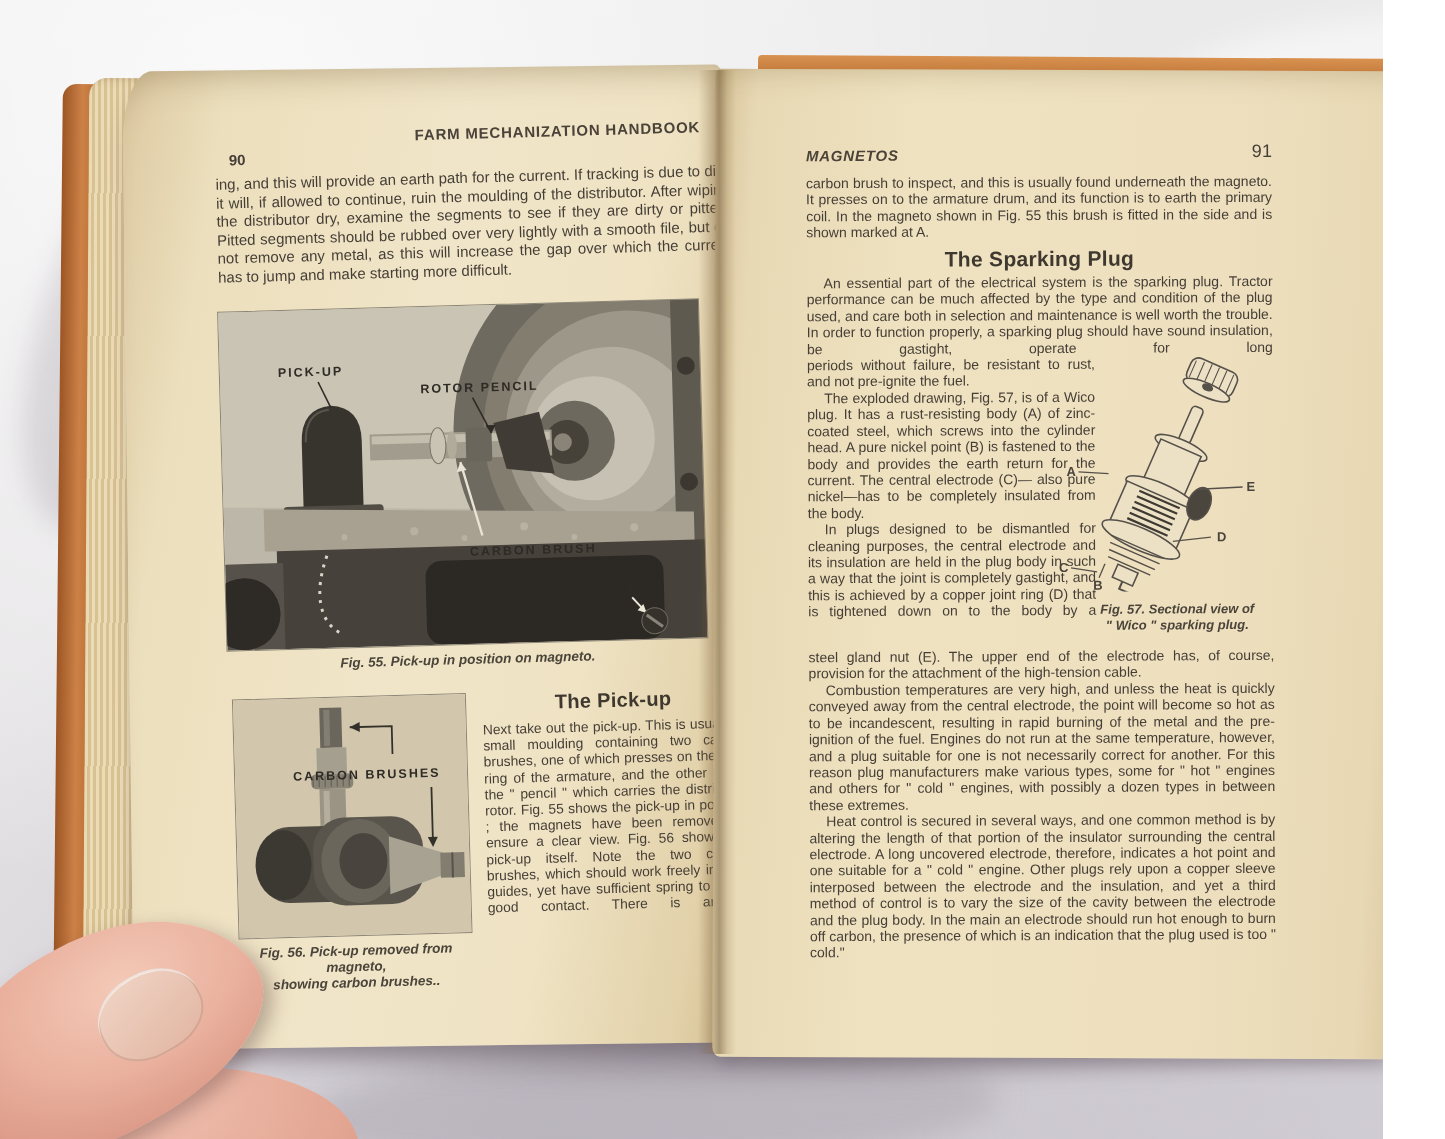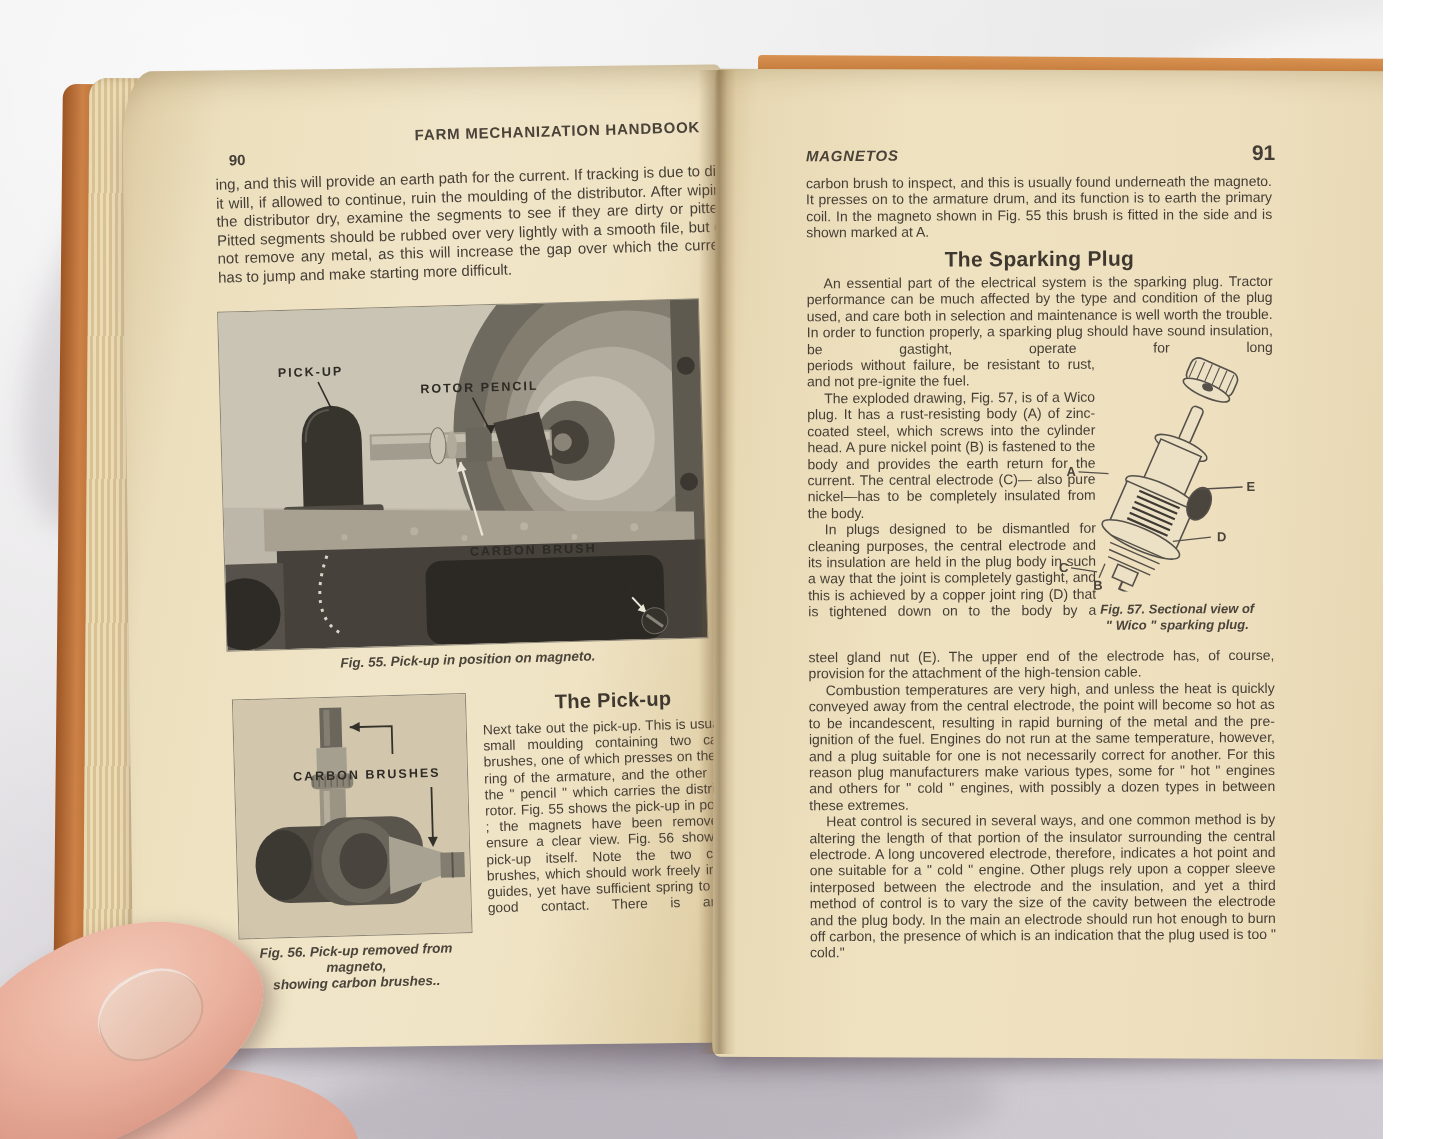--- a/index.html
+++ b/index.html
@@ -61,21 +61,21 @@
   .photo-frame{border:1px solid #8d8678;display:block;}
   .figcap{font-size:13.5px;font-style:italic;font-weight:600;color:#4b443a;margin-top:7px;line-height:16px;}
 
   .lp-cols{position:absolute;top:626px;left:100px;width:512px;display:flex;gap:16px;}
   .lp-fig56{width:234px;flex:0 0 auto;text-align:center;}
   .lp-coltext{flex:1;}
   .lp-coltext h3{margin:0 0 7px 0;text-align:center;font-size:20px;letter-spacing:.3px;color:#3f382f;}
   .lp-coltext .p{font-size:13.8px;line-height:16.2px;}
 
   .rp-head{position:absolute;top:76px;left:94px;font-style:italic;}
-  .rp-num{position:absolute;top:72px;left:540px;font-size:21px;font-weight:700;}
+  .rp-num{position:absolute;top:72px;left:540px;font-size:18px;font-weight:400;}
   .rp-body{position:absolute;top:104px;left:94px;width:466px;font-size:14px;line-height:16.4px;}
   .rp-body h2{margin:11px 0 7px 0;text-align:center;font-size:21px;letter-spacing:.3px;color:#3f382f;}
   .indent{text-indent:17px;}
   .jlast{text-align-last:justify;}
   .wrapzone{position:relative;min-height:292px;}
   .narrow{width:288px;}
   .fig57{position:absolute;right:-44px;top:-6px;width:282px;text-align:center;}
   .fig57 .figcap{font-size:13px;}
 
   

